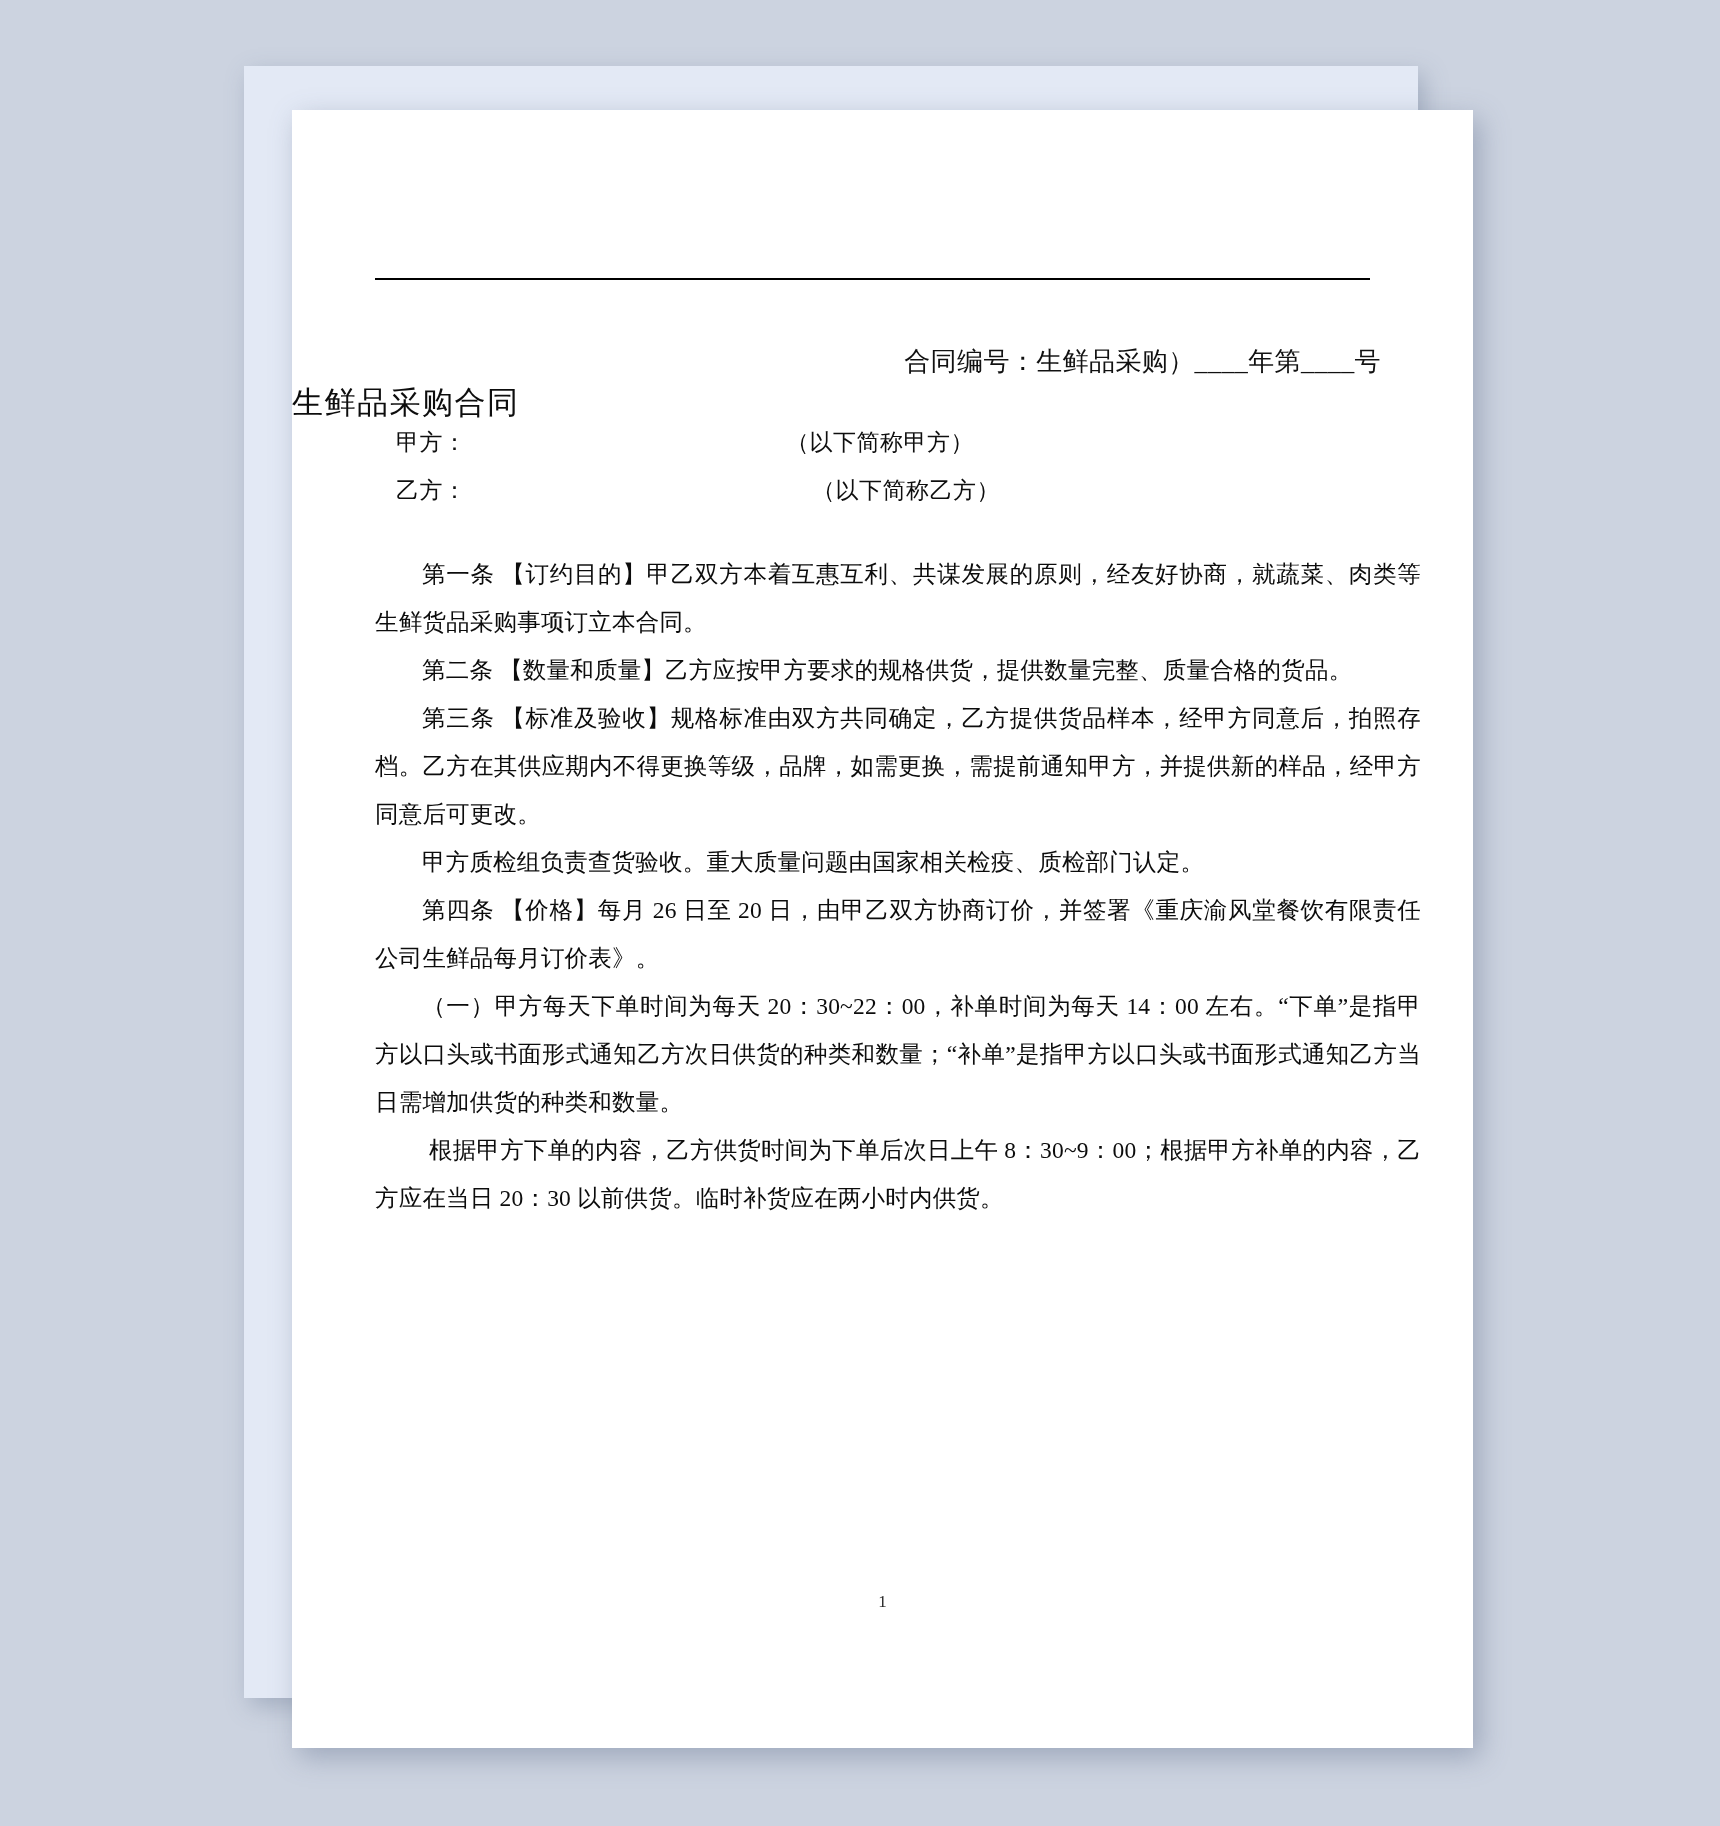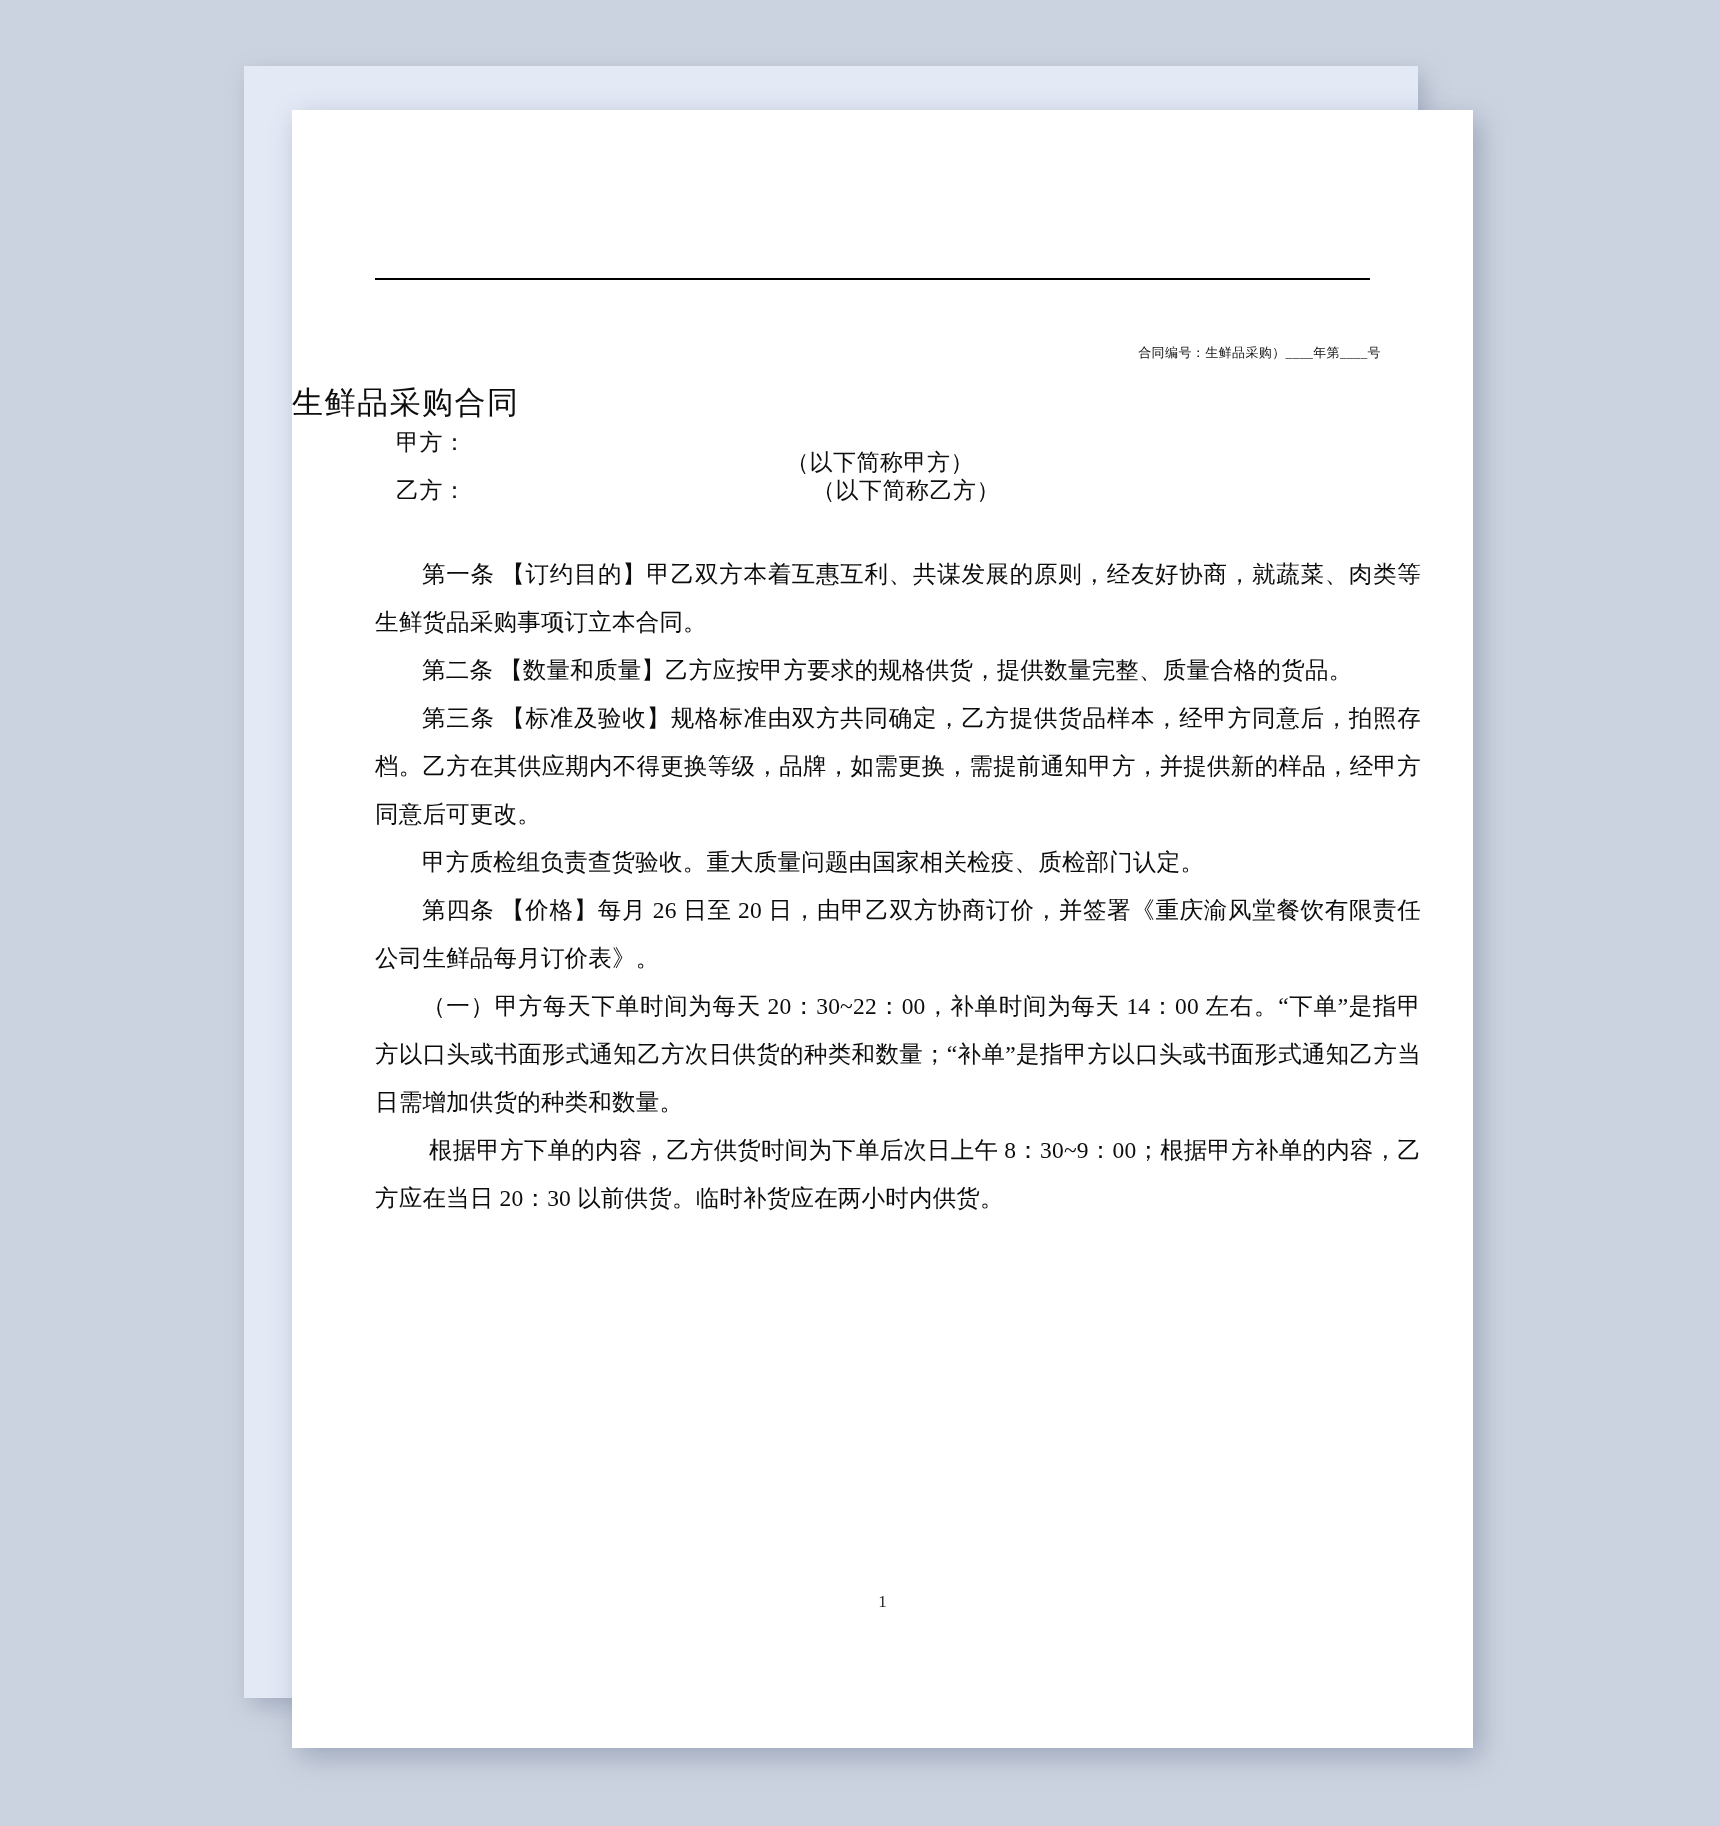--- a/index.html
+++ b/index.html
@@ -66,21 +66,21 @@
     font-size: 31px;
     letter-spacing: 1.5px;
     color: #0d0d0d;
     line-height: 1;
   }
 
   #contract-number {
     position: absolute;
     right: 92px;
     top: 234px;
-    font-size: 13px;
+    font-size: 26px;
     color: #111;
     letter-spacing: 0.4px;
     white-space: nowrap;
   }
 
   .party-row {
     position: absolute;
     left: 0;
     right: 0;
     font-size: 23px;
@@ -93,21 +93,21 @@
   .party-label {
     position: absolute;
     left: 104px;
     letter-spacing: 0.5px;
     text-align: right;
   }
   .party-alias {
     position: absolute;
     letter-spacing: 0.5px;
   }
-  #party-a-alias { left: 494px; margin-top: 20px; }
+  #party-a-alias { left: 494px; }
   #party-b-alias { left: 508px; margin-left: 12px; }
 
   #body-text {
     position: absolute;
     left: 0;
     top: 440px;
     width: 100%;
   }
 
   .para {

